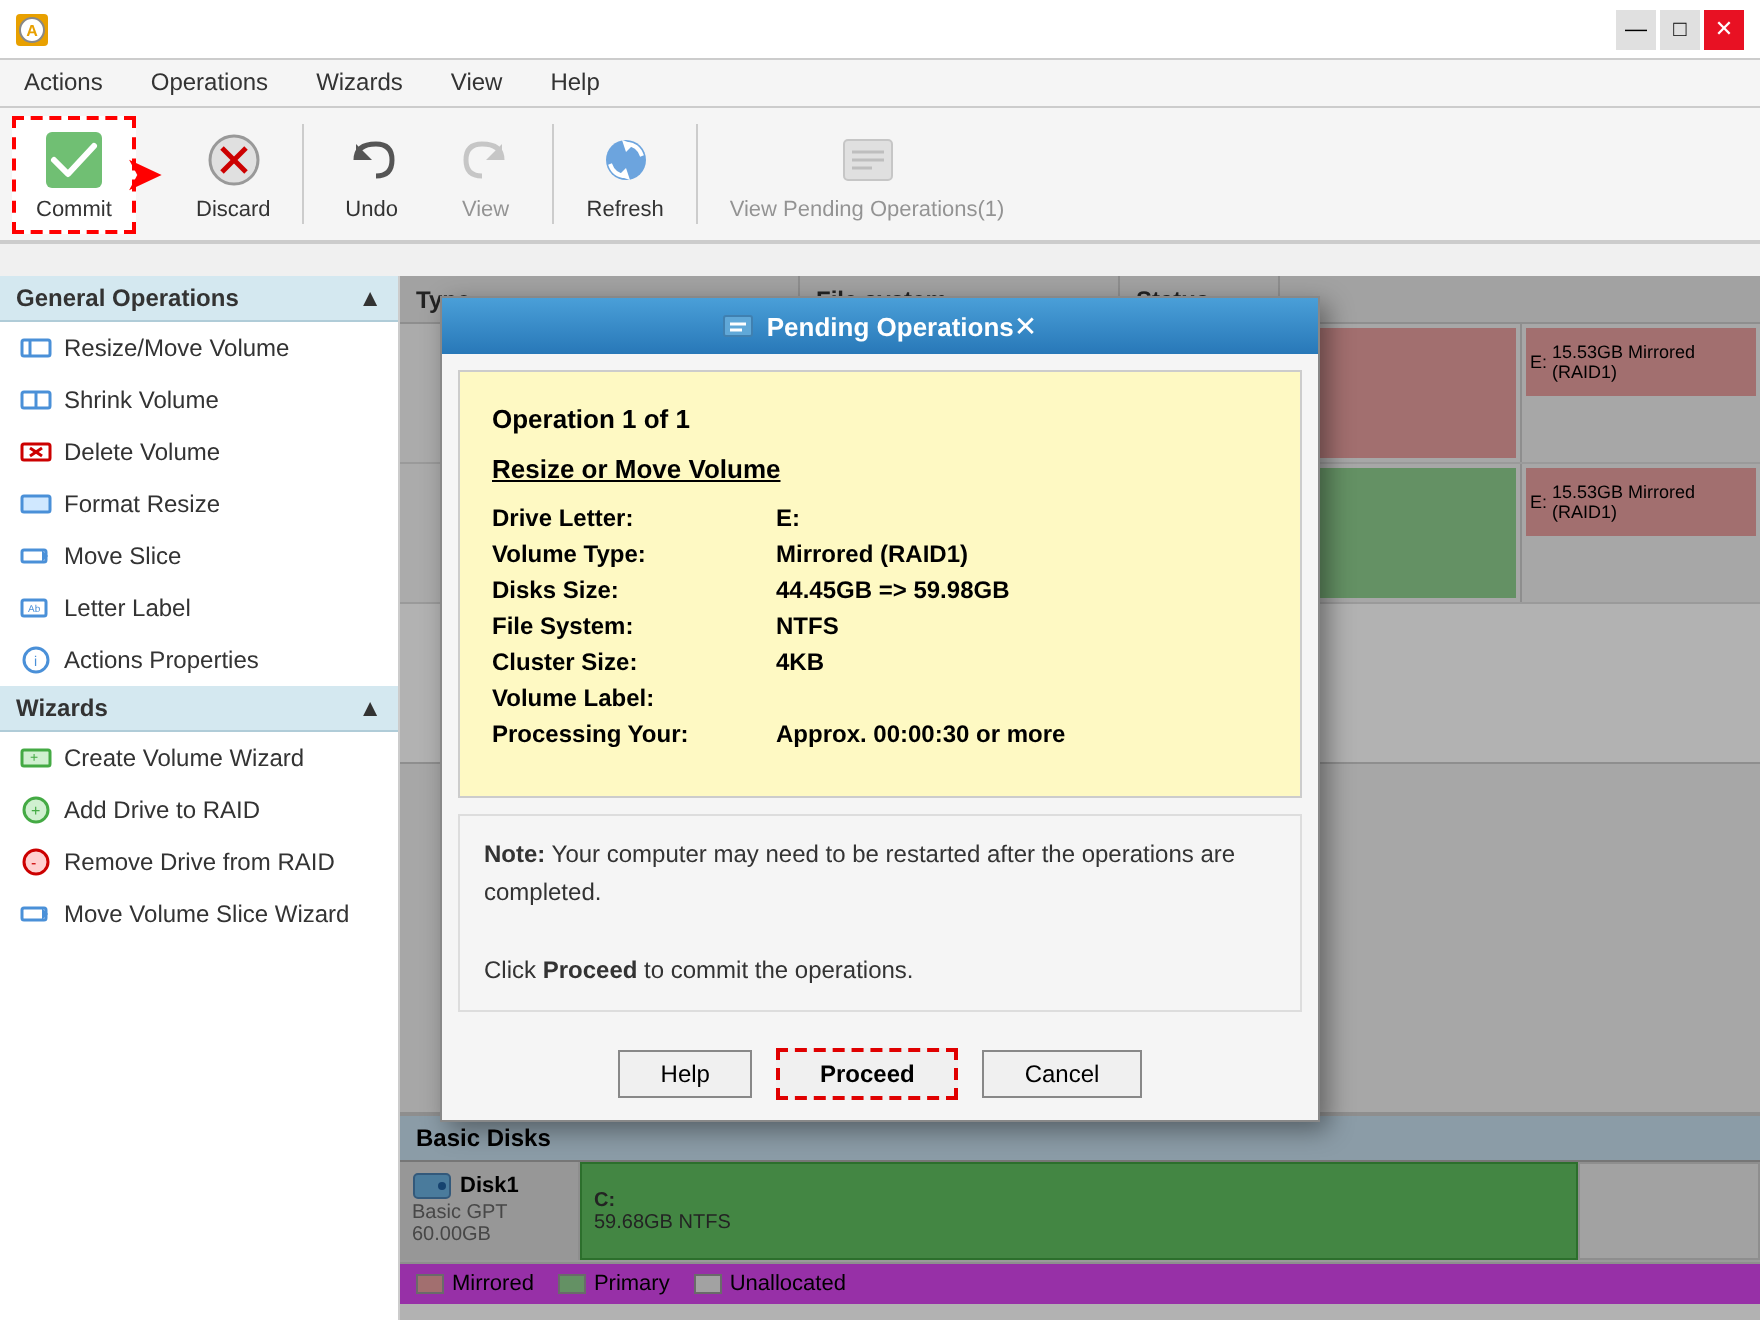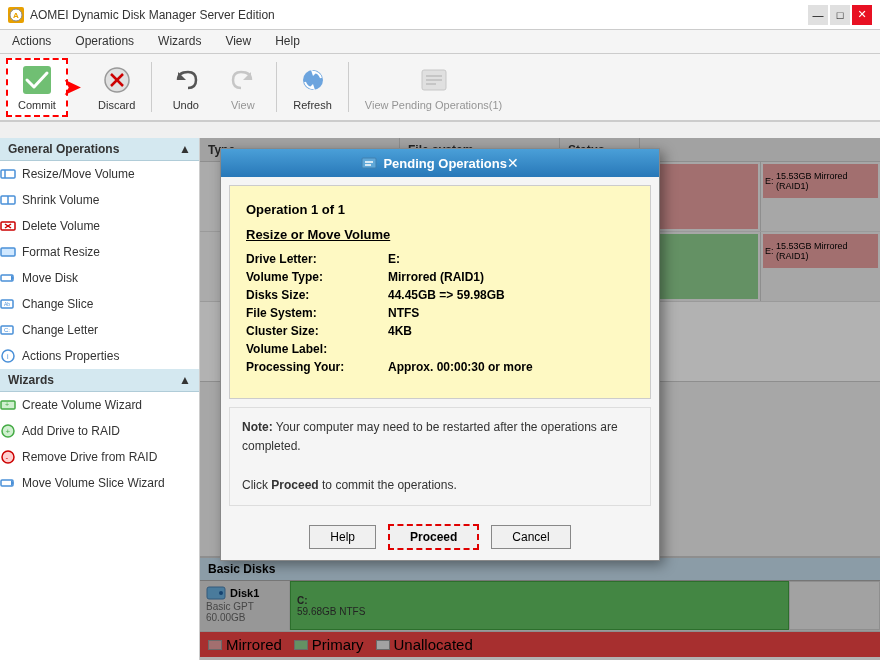--- a/index.html
+++ b/index.html
@@ -24,42 +24,42 @@
     .toolbar-btn .icon { width: 32px; height: 32px; display: flex; align-items: center; justify-content: center; }
     .toolbar-sep { width: 1px; height: 50px; background: #ccc; margin: 0 4px; }
     .arrow-indicator { color: red; font-size: 24px; margin-left: -8px; margin-right: 4px; }
 
     
     .main { display: flex; height: calc(660px - 30px - 24px - 68px); margin-top: 16px; }
 
     
     .sidebar { width: 200px; background: #fff; border-right: 1px solid #ccc; overflow-y: auto; padding: 0; }
     .sidebar-section-header { background: #d4e8f0; display: flex; align-items: center; justify-content: space-between; padding: 4px 8px; font-size: 12px; font-weight: bold; color: #333; border-bottom: 1px solid #b0ccd8; }
-    .sidebar-item { display: flex; align-items: center; gap: 6px; padding: 5px 0; cursor: pointer; font-size: 12px; color: #333; }
+    .sidebar-item { display: flex; align-items: center; gap: 6px; padding: 5px 10px; cursor: pointer; font-size: 12px; color: #333; }
     .sidebar-item-icon { width: 16px; height: 16px; flex-shrink: 0; }
 
     
     .content { flex: 1; background: #f0f0f0; position: relative; overflow: hidden; }
 
     
     .table-header { background: #e8e8e8; display: flex; border-bottom: 1px solid #ccc; height: 24px; align-items: center; }
     .table-col { padding: 0 8px; border-right: 1px solid #ccc; font-size: 12px; font-weight: bold; color: #333; height: 100%; display: flex; align-items: center; }
 
     
     .disk-list { background: #fff; height: 220px; border-bottom: 1px solid #ccc; overflow: hidden; }
 
     
     .basic-disks-section { position: absolute; bottom: 0; left: 0; right: 0; height: 120px; background: #fff; border-top: 2px solid #ccc; }
     .basic-disks-header { background: #c8e0f0; padding: 4px 8px; font-size: 12px; font-weight: bold; border-bottom: 1px solid #aaa; }
     .disk-item { display: flex; height: 50px; border-bottom: 1px solid #ddd; }
     .disk-item-label { width: 90px; background: #d8d8d8; border-right: 1px solid #ccc; padding: 4px 6px; font-size: 11px; }
     .disk-item-content { flex: 1; display: flex; }
 
     
-    .legend { display: flex; align-items: center; gap: 12px; padding: 4px 8px; background: #ef4444; border-top: 1px solid #ccc; font-size: 15px; }
+    .legend { display: flex; align-items: center; gap: 12px; padding: 4px 8px; background: #d946ef; border-top: 1px solid #ccc; font-size: 11px; }
     .legend-item { display: flex; align-items: center; gap: 4px; }
     .legend-box { width: 14px; height: 10px; border: 1px solid #999; }
 
     
     .modal-overlay { position: absolute; top: 0; left: 0; right: 0; bottom: 0; background: rgba(0,0,0,0.3); display: flex; align-items: flex-start; justify-content: flex-start; z-index: 100; padding-top: 10px; padding-left: 20px; }
     .modal { background: #f5f5f5; border: 1px solid #888; width: 440px; box-shadow: 4px 4px 12px rgba(0,0,0,0.4); }
     .modal-titlebar { background: linear-gradient(to bottom, #4a9fd8, #2878b8); color: white; display: flex; align-items: center; justify-content: center; padding: 6px 10px; font-size: 13px; font-weight: bold; }
     .modal-title-left { display: flex; align-items: center; gap: 6px; }
     .modal-close { background: none; border: none; color: white; font-size: 14px; cursor: pointer; }
     .modal-banner { background: linear-gradient(to right, #1e7ab8, #3a9fd8); color: white; padding: 12px 16px; display: flex; align-items: center; justify-content: space-between; font-size: 13px; }
@@ -76,21 +76,20 @@
 <body>
 
 <div class="titlebar">
   <div class="titlebar-left">
     <div class="titlebar-icon">
       <svg width="14" height="14" viewBox="0 0 14 14">
           <circle cx="7" cy="7" r="6" fill="#fff" stroke="#888" stroke-width="1"></circle>
           <text x="7" y="10" text-anchor="middle" font-size="8" font-weight="bold" fill="#e8a000">A</text>
         </svg>
     </div>
-    <span>AOMEI Dynamic Disk Manager Server Edition</span>
   </div>
   <div class="titlebar-controls">
     <button class="titlebar-btn">—</button>
     <button class="titlebar-btn">□</button>
     <button class="titlebar-btn close">✕</button>
   </div>
 </div>
 
 <div class="menubar">
   <div class="menu-item">Actions</div>
@@ -201,35 +200,28 @@
       <svg class="sidebar-item-icon" viewBox="0 0 16 16">
           <rect x="1" y="4" width="14" height="8" rx="1" fill="#d0e8ff" stroke="#4a90d8" stroke-width="1.5"></rect>
         </svg>
       <span>Format Resize</span>
     </div>
     <div class="sidebar-item">
       <svg class="sidebar-item-icon" viewBox="0 0 16 16">
           <rect x="1" y="5" width="12" height="6" rx="1" fill="none" stroke="#4a90d8" stroke-width="1.5"></rect>
           <polygon points="14,8 11,5 11,11" fill="#4a90d8"></polygon>
         </svg>
-      <span>Move Disk</span>
+      <span>Move Slice</span>
     </div>
     <div class="sidebar-item">
       <svg class="sidebar-item-icon" viewBox="0 0 16 16">
           <rect x="1" y="4" width="12" height="8" rx="1" fill="none" stroke="#4a90d8" stroke-width="1.5"></rect>
           <text x="4" y="10" font-size="5" fill="#4a90d8">Ab</text>
         </svg>
-      <span>Change Slice</span>
-    </div>
-    <div class="sidebar-item">
-      <svg class="sidebar-item-icon" viewBox="0 0 16 16">
-          <rect x="1" y="4" width="12" height="8" rx="1" fill="none" stroke="#4a90d8" stroke-width="1.5"></rect>
-          <text x="4" y="10" font-size="6" fill="#4a90d8">C:</text>
-        </svg>
-      <span>Change Letter</span>
+      <span>Letter Label</span>
     </div>
     <div class="sidebar-item">
       <svg class="sidebar-item-icon" viewBox="0 0 16 16">
           <circle cx="8" cy="8" r="6" fill="none" stroke="#4a90d8" stroke-width="1.5"></circle>
           <text x="7" y="11" font-size="7" fill="#4a90d8">i</text>
         </svg>
       <span>Actions Properties</span>
     </div>
 
     <div class="sidebar-section-header">

